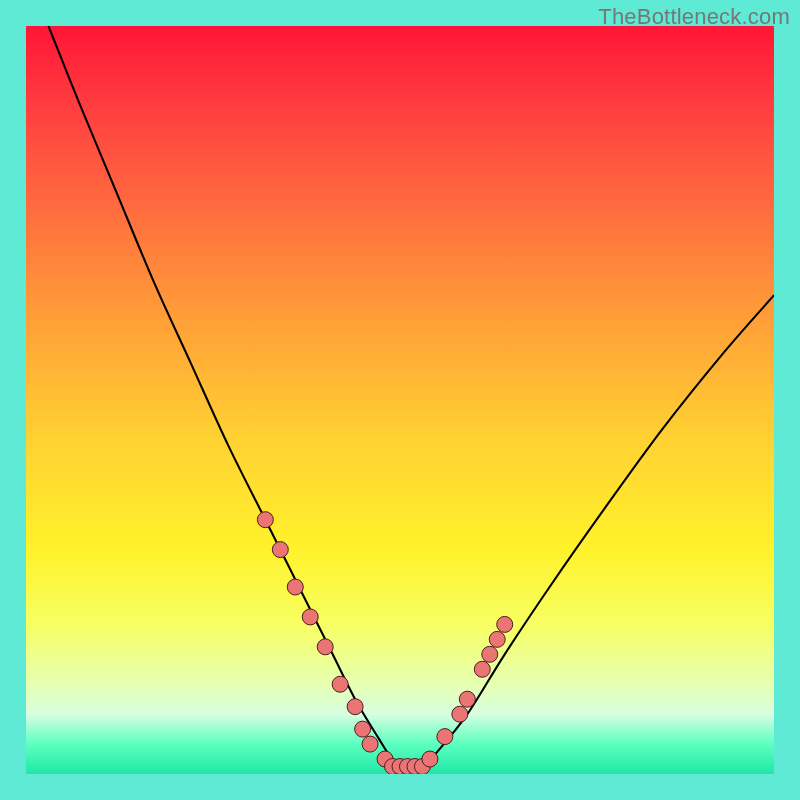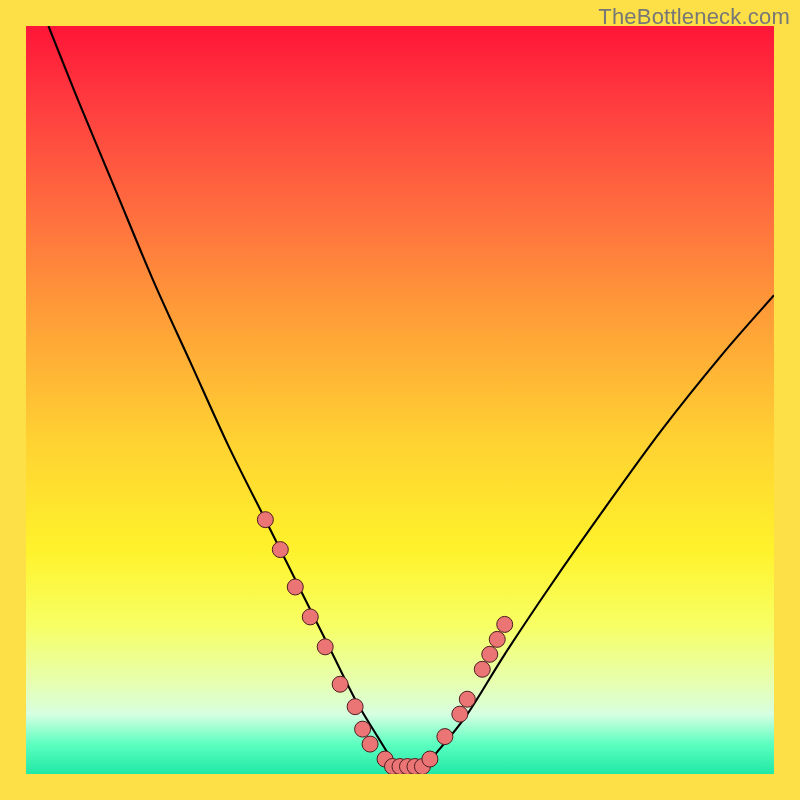--- a/index.html
+++ b/index.html
@@ -10,21 +10,21 @@
     background: #000;
     overflow: hidden;
     font-family: Arial, Helvetica, sans-serif;
   }
   .frame {
     position: absolute;
     top: 0;
     left: 0;
     width: 800px;
     height: 800px;
-    background: #fde047;
+    background: #5eead4;
   }
   .plot {
     position: absolute;
     top: 26px;
     left: 26px;
     width: 748px;
     height: 748px;
     
     background: linear-gradient(to bottom,
       #ff1537 0%,

